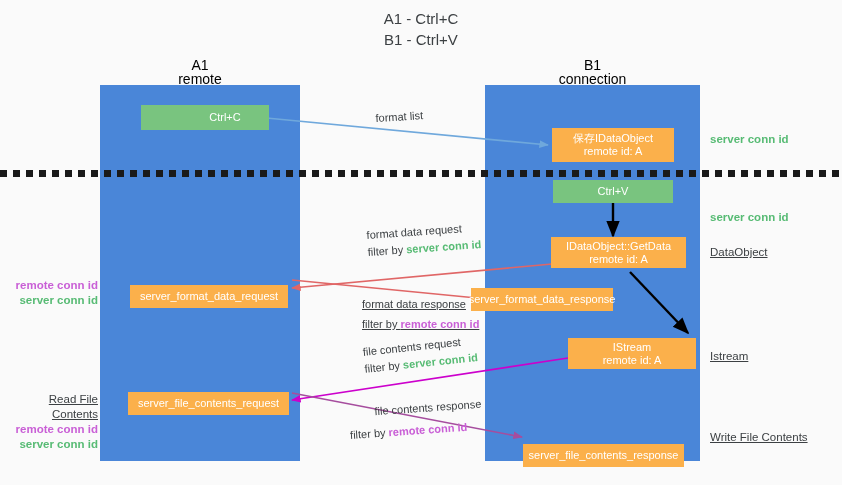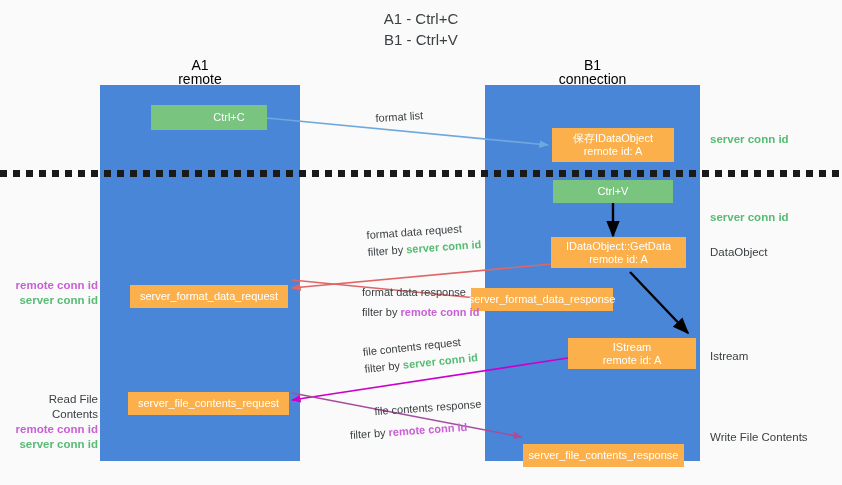--- a/index.html
+++ b/index.html
@@ -61,20 +61,21 @@
     padding: 2px 4px;
   }
   .box.green { background: #79c47f; }
   .box.orange { background: #fbb04b; }
 
   
   .side-label {
     font-size: 11.5px;
     color: #3c4043;
     line-height: 15px;
+    text-decoration: underline;
   }
   .conn-green {
     color: #57bb74;
     font-weight: bold;
     font-size: 11.5px;
     line-height: 15px;
   }
   .conn-purple {
     color: #c95fd6;
     font-weight: bold;
@@ -152,21 +153,21 @@
 
     <line x1="552" y1="264" x2="292" y2="288" stroke="#e06666" stroke-width="1.6" marker-end="url(#ah-red)"></line>
 
     <line x1="292" y1="280" x2="487" y2="299" stroke="#e06666" stroke-width="1.6" marker-end="url(#ah-red)"></line>
 
     <line x1="568" y1="358" x2="292" y2="400" stroke="#cc00cc" stroke-width="1.6" marker-end="url(#ah-magenta)"></line>
 
     <line x1="292" y1="393" x2="522" y2="437" stroke="#a64d9e" stroke-width="1.6" marker-end="url(#ah-purple)"></line>
   </svg>
 
-  <div class="abs box green" style="left:151px; top:105px; width:116px; height:25px;padding-left:44px;">Ctrl+C</div>
+  <div class="abs box green" style="left:141px; top:105px; width:128px; height:25px;padding-left:44px;">Ctrl+C</div>
 
   <div class="abs box orange" style="left:130px; top:277px; width:158px; height:23px;margin-top:8px;">server_format_data_request</div>
 
   <div class="abs box orange" style="left:128px; top:392px; width:161px; height:23px;">server_file_contents_request</div>
 
   <div class="abs box orange" style="left:552px; top:128px; width:122px; height:34px;">保存IDataObject
 remote id: A</div>
 
   <div class="abs box green" style="left:553px; top:180px; width:120px; height:23px;">Ctrl+V</div>
 
@@ -205,21 +206,21 @@
     <div>format list</div>
   </div>
 
   <div class="abs edge-label" style="left:366px; top:227px; transform:rotate(-4deg); transform-origin:left top;">
     <div>format data request</div>
     <div>
       <span>filter by </span><span class="g">server conn id</span>
     </div>
   </div>
 
-  <div class="abs edge-label" style="left:362px; top:284px;">
+  <div class="abs edge-label" style="left:362px; top:296px;text-decoration:underline;">
     <div>format data response</div>
     <div style="margin-top:3px;">
       <span>filter by </span><span class="p">remote conn id</span>
     </div>
   </div>
 
   <div class="abs edge-label" style="left:362px; top:344px; transform:rotate(-6deg); transform-origin:left top;">
     <div>file contents request</div>
     <div>
       <span>filter by </span><span class="g">server conn id</span>

